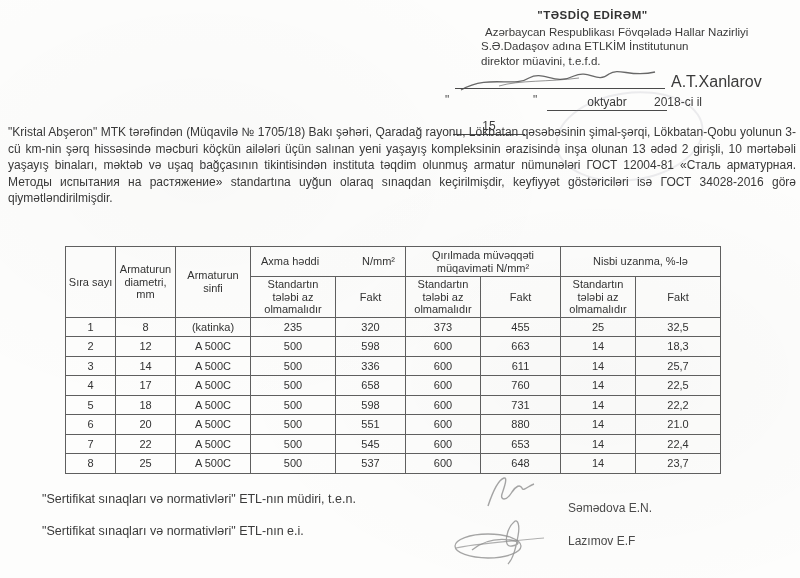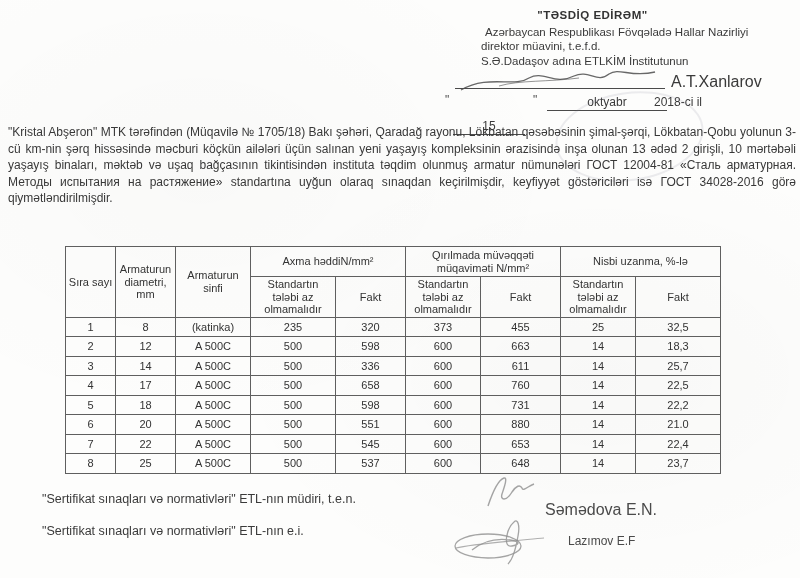--- a/index.html
+++ b/index.html
@@ -32,42 +32,42 @@
   .date-year{position:absolute;left:199px;top:0;}
   
   .stamp{position:absolute;left:555px;top:92px;width:145px;height:85px;border:2px solid #6a6f86;border-radius:50%;opacity:.12;transform:rotate(-8deg);}
   
   .paragraph{position:absolute;left:8px;top:124px;width:788px;font-size:12px;line-height:16.5px;text-align:justify;color:#383838;margin:0;}
   .table-intro{position:absolute;left:55px;top:219px;font-size:12px;color:#383838;margin:0;}
   
   table.results{position:absolute;left:65px;top:246px;border-collapse:collapse;font-size:11px;color:#333;table-layout:fixed;}
   table.results th, table.results td{border:1px solid #5f5f5f;text-align:center;vertical-align:middle;padding:1px 2px;font-weight:normal;}
   table.results thead th{line-height:12.5px;}
-  .axma-head{display:flex;justify-content:center;padding:0 8px;}
+  .axma-head{display:flex;justify-content:space-between;padding:0 8px;}
   tbody tr{height:19.5px;}
   .h1{height:30px;}
   
   .footer-line1{position:absolute;left:42px;top:492px;font-size:12.5px;color:#3a3a3a;}
   .footer-line2{position:absolute;left:42px;top:524px;font-size:12.5px;color:#3a3a3a;}
-  .sig-name1{position:absolute;left:545px;top:501px;font-size:16px;color:#4a4a4a;}
+  .sig-name1{position:absolute;left:568px;top:501px;font-size:12px;color:#4a4a4a;}
   .sig-name2{position:absolute;left:568px;top:534px;font-size:12px;color:#4a4a4a;text-align:right;}
   .scr1{position:absolute;left:478px;top:474px;}
   .scr2{position:absolute;left:452px;top:516px;}
   svg{display:block;}
 </style>
 </head>
 <body>
 
 <div class="page">
 
   <div class="approval">
     <div class="approval-title">"TƏSDİQ EDİRƏM"</div>
     <div class="approval-line first">Azərbaycan Respublikası Fövqəladə Hallar Nazirliyi</div>
+    <div class="approval-line">S.Ə.Dadaşov adına ETLKİM İnstitutunun</div>
     <div class="approval-line">direktor müavini, t.e.f.d.</div>
-    <div class="approval-line">S.Ə.Dadaşov adına ETLKİM İnstitutunun</div>
     <div class="sign-row">
       <span class="sign-scribble">
         <svg width="200" height="30" viewBox="0 0 200 30">
           <path d="M2,26 C30,10 55,24 70,14 C85,6 95,22 115,12 C130,5 138,20 150,10 C160,3 172,14 196,8" fill="none" stroke="#4d4d4d" stroke-width="1.3" opacity="0.85"></path>
           <path d="M40,22 C60,16 90,18 120,14" fill="none" stroke="#4d4d4d" stroke-width="1" opacity="0.6"></path>
         </svg>
       </span>
       <span class="sign-line"></span>
       <span class="approver">A.T.Xanlarov</span>
     </div>

